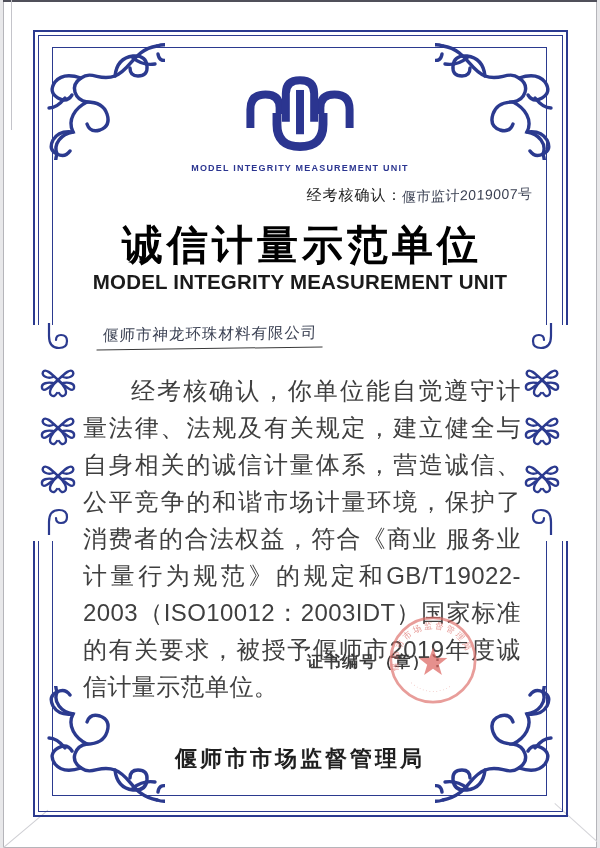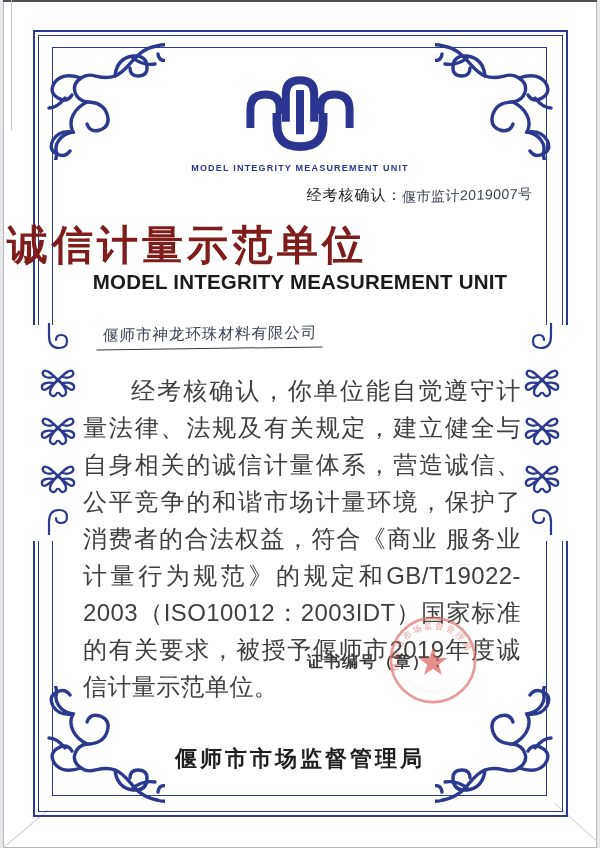--- a/index.html
+++ b/index.html
@@ -35,23 +35,23 @@
   .logo-wrap{position:absolute;top:72px;left:0;right:0;text-align:center;}
   .logo-caption{margin-top:5px;font-size:9px;font-weight:bold;letter-spacing:1.2px;color:#2b3590;}
 
   
   .certno{position:absolute;top:186px;right:64px;display:flex;align-items:baseline;}
   .certno-label{font-size:15px;color:#1d1d1d;letter-spacing:1px;}
   .handwriting{color:#3c4254;font-weight:500;}
   .certno-value{font-size:14px;letter-spacing:0.5px;transform:rotate(-1.5deg) skewX(-4deg);}
 
   
-  .title-cn{position:absolute;top:218px;left:0;right:0;text-align:left;
+  .title-cn{position:absolute;top:218px;left:0;right:0;text-align:center;
     font-family:Liberation Mono, monospace;font-weight:700;font-size:41px;
-    letter-spacing:4px;color:#7f1d1d;text-indent:4px;}
+    letter-spacing:4px;color:#000000;text-indent:4px;}
   .title-en{position:absolute;top:270px;left:0;right:0;text-align:center;
     font-weight:700;font-size:20.5px;color:#1b1b1b;letter-spacing:0.2px;}
 
   
   .awardee{position:absolute;left:94px;top:324px;width:226px;text-align:center;
     font-size:15.5px;letter-spacing:1px;border-bottom:1.5px solid #3a3a3a;
     padding-bottom:3px;transform:rotate(-0.8deg) skewX(-3deg);}
 
   
   .body-text{position:absolute;left:80px;right:76px;top:372px;

